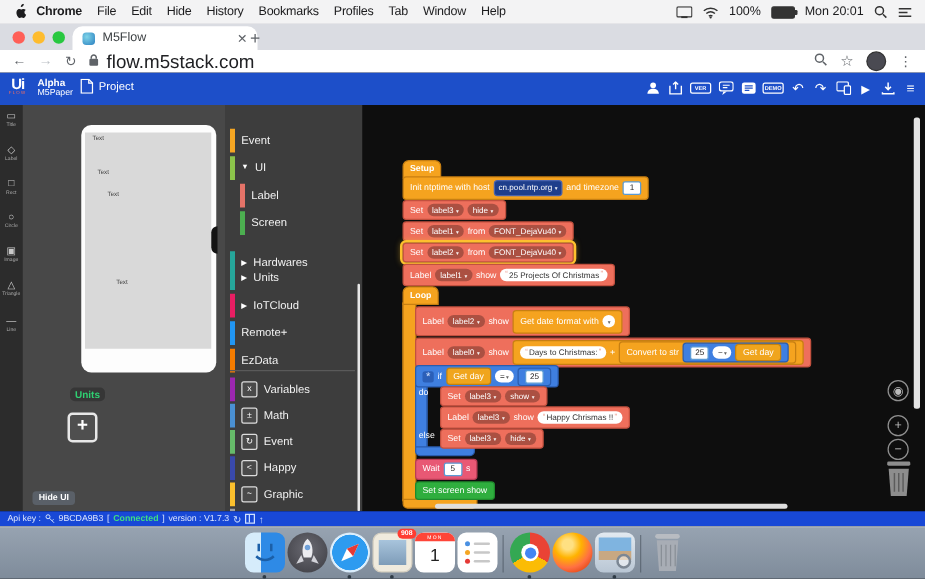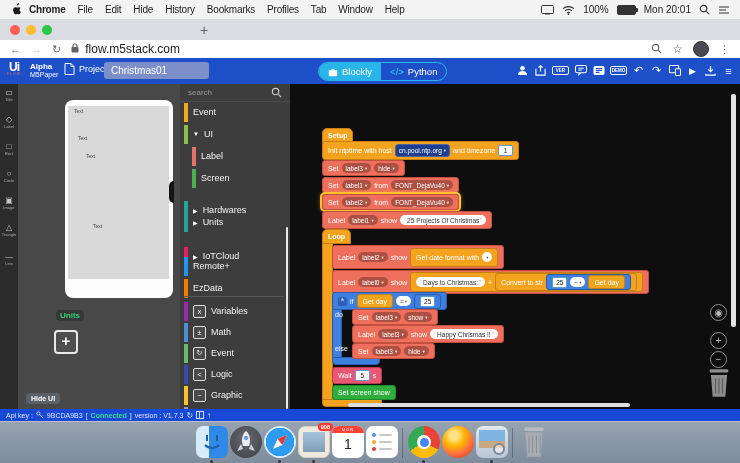--- a/index.html
+++ b/index.html
@@ -28,21 +28,21 @@
   .tab{position:absolute;left:58px;top:2px;width:132px;height:19px;background:#fff;border-radius:8px 8px 0 0;
     display:flex;align-items:center;padding:0 8px;gap:6px;font-size:10px;color:#3c4043;}
   .favicon{width:10px;height:10px;border-radius:3px;background:radial-gradient(circle at 35% 35%,#7fd4e8,#2a7fc0);}
   .tab-x{margin-left:auto;color:#5f6368;font-size:10px;}
   .newtab{position:absolute;left:200px;top:3px;color:#5f6368;font-size:14px;}
 
   
   .addressbar{position:absolute;top:40px;left:0;width:740px;height:18px;background:#fff;display:flex;align-items:center;z-index:9;font-size:11px;}
   .nav-ic{color:#5f6368;font-size:11px;margin-left:10px;}
   .nav-ic.dis{color:#bdc1c6;}
-  .url{color:#202124;font-size:12px;margin-left:6px;}
+  .url{color:#202124;font-size:15px;margin-left:6px;}
   .ab-right{margin-left:auto;display:flex;align-items:center;gap:10px;padding-right:10px;color:#5f6368;}
   .avatar{width:14px;height:14px;border-radius:50%;background:#4a4a52;border:1px solid #333;}
 
   
   .appheader{position:absolute;top:58px;left:0;width:740px;height:26px;background:#1d4fc9;z-index:8;color:#fff;}
   .uilogo{position:absolute;left:7px;top:3px;text-align:center;line-height:1;}
   .uilogo .m{font-size:12px;font-weight:bold;letter-spacing:-1px;}
   .uilogo .s{font-size:3.5px;color:#ff6d5a;letter-spacing:1px;}
   .channel{position:absolute;left:30px;top:4px;line-height:1.15;font-size:7px;}
   .channel .a{font-weight:bold;font-size:8px;}
@@ -204,20 +204,25 @@
             <path d="M1 2h10M1 5h7M1 8h10" stroke="#333" stroke-width="1.2"></path>
           </svg>
       </span>
     </span>
   </div>
 
   <div class="tabstrip">
     <span class="tl r"></span>
     <span class="tl y"></span>
     <span class="tl g"></span>
+    <div class="tab">
+      <span class="favicon"></span>
+      <span>M5Flow</span>
+      <span class="tab-x">✕</span>
+    </div>
     <span class="newtab">+</span>
   </div>
 
   <div class="addressbar">
     <span class="nav-ic">←</span>
     <span class="nav-ic dis">→</span>
     <span class="nav-ic">↻</span>
     <span class="nav-ic">
       <svg width="8" height="10" viewBox="0 0 8 10">
           <rect x="0.5" y="4" width="7" height="5.5" rx="1" fill="#5f6368"></rect>
@@ -247,33 +252,20 @@
       <div class="a">Alpha</div>
       <div>M5Paper</div>
     </div>
     <div class="projbtn">
       <svg width="11" height="12" viewBox="0 0 11 12">
           <path d="M1 .5h6l3 3V11.5H1z" fill="none" stroke="#fff"></path>
           <path d="M7 .5v3h3" fill="none" stroke="#fff"></path>
         </svg>
       <span>Project</span>
     </div>
-    <div class="projname">Christmas01</div>
-    <div class="modes">
-      <div class="mode active">
-        <svg width="10" height="10" viewBox="0 0 12 12">
-            <path d="M1 4h3a2 2 0 1 1 4 0h3v7H1z" fill="#fff"></path>
-          </svg>
-        <span>Blockly</span>
-      </div>
-      <div class="mode">
-        <span style="color:#29b5e8;font-weight:bold;">&lt;/&gt;</span>
-        <span>Python</span>
-      </div>
-    </div>
     <div class="hdr-icons">
       <span class="hic">
         <svg width="11" height="11" viewBox="0 0 12 12">
             <circle cx="6" cy="3.5" r="2.5" fill="#fff"></circle>
             <path d="M1 11c0-3 2.2-4.5 5-4.5S11 8 11 11z" fill="#fff"></path>
           </svg>
       </span>
       <span class="hic">
         <svg width="11" height="11" viewBox="0 0 12 12">
             <path d="M1 4v7h10V4" fill="none" stroke="#fff" stroke-width="1.2"></path>
@@ -356,27 +348,20 @@
           <span class="dtext" style="left:25px;top:117px">Text</span>
         </div>
         <div class="notch"></div>
       </div>
       <div class="unitsbadge">Units</div>
       <div class="addbtn">+</div>
       <div class="hideui">Hide UI</div>
     </div>
 
     <div class="palette">
-      <div class="pal-search">
-        <span>search</span>
-        <svg width="11" height="11" viewBox="0 0 12 12">
-            <circle cx="5" cy="5" r="3.5" fill="none" stroke="#ccc" stroke-width="1.2"></circle>
-            <path d="M8 8l3 3" stroke="#ccc" stroke-width="1.2"></path>
-          </svg>
-      </div>
       <div id="palette-rows">
           <div class="pal-row" style="top: 18px;">
             <div class="pal-bar" style="background: rgb(245, 166, 35);"></div>
             <span class="pal-label">Event</span>
           </div>
           <div class="pal-row" style="top: 40px;">
             <div class="pal-bar" style="background: rgb(139, 195, 74);"></div>
             <span class="pal-arrow">▼</span>
             <span class="pal-label">UI</span>
           </div>
@@ -391,21 +376,21 @@
           <div class="pal-row" style="top: 116px;">
             <div class="pal-bar" style="background: rgb(38, 166, 154);"></div>
             <span class="pal-arrow">▶</span>
             <span class="pal-label">Hardwares</span>
           </div>
           <div class="pal-row" style="top: 128px;">
             <div class="pal-bar" style="background: rgb(38, 166, 154);"></div>
             <span class="pal-arrow">▶</span>
             <span class="pal-label">Units</span>
           </div>
-          <div class="pal-row" style="top: 162px;">
+          <div class="pal-row" style="top: 150px;">
             <div class="pal-bar" style="background: rgb(233, 30, 99);"></div>
             <span class="pal-arrow">▶</span>
             <span class="pal-label">IoTCloud</span>
           </div>
           <div class="pal-row" style="top: 172px;">
             <div class="pal-bar" style="background: rgb(33, 150, 243);"></div>
             <span class="pal-label">Remote+</span>
           </div>
           <div class="pal-row" style="top: 194px;">
             <div class="pal-bar" style="background: rgb(245, 124, 0);"></div>
@@ -423,21 +408,21 @@
             <span class="pal-label">Math</span>
           </div>
           <div class="pal-row" style="top: 259px;">
             <div class="pal-bar" style="background: rgb(102, 187, 106);"></div>
             <span class="pal-ic">↻</span>
             <span class="pal-label">Event</span>
           </div>
           <div class="pal-row" style="top: 280px;">
             <div class="pal-bar" style="background: rgb(57, 73, 171);"></div>
             <span class="pal-ic">&lt;</span>
-            <span class="pal-label">Logic</span>
+            <span class="pal-label">Happy</span>
           </div>
           <div class="pal-row" style="top: 301px;">
             <div class="pal-bar" style="background: rgb(251, 192, 45);"></div>
             <span class="pal-ic">~</span>
             <span class="pal-label">Graphic</span>
           </div>
           <div class="pal-row" style="top: 322px;">
             <div class="pal-bar" style="background: rgb(158, 158, 158);"></div>
           </div>
         </div>

